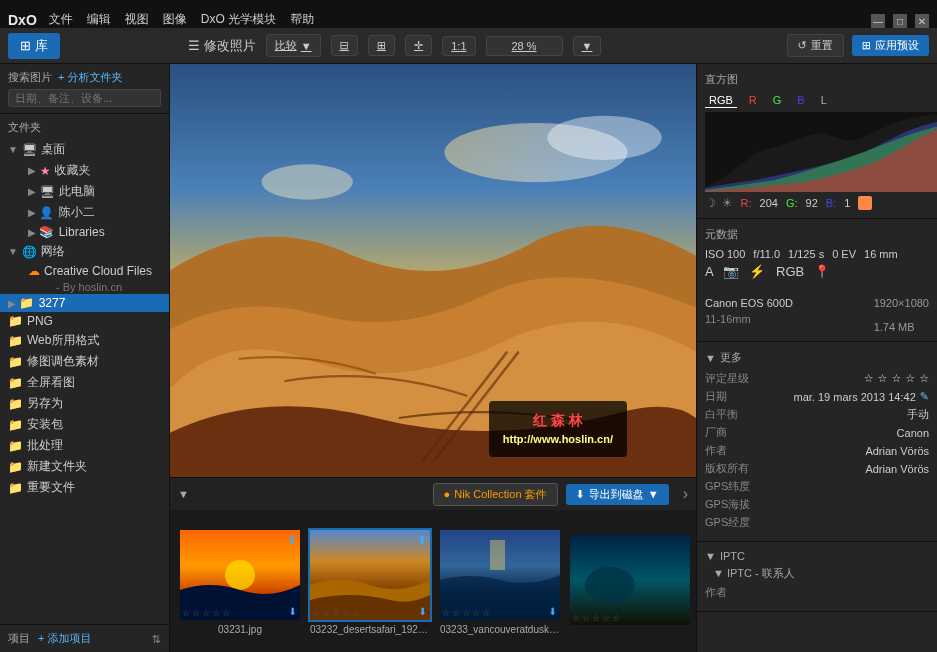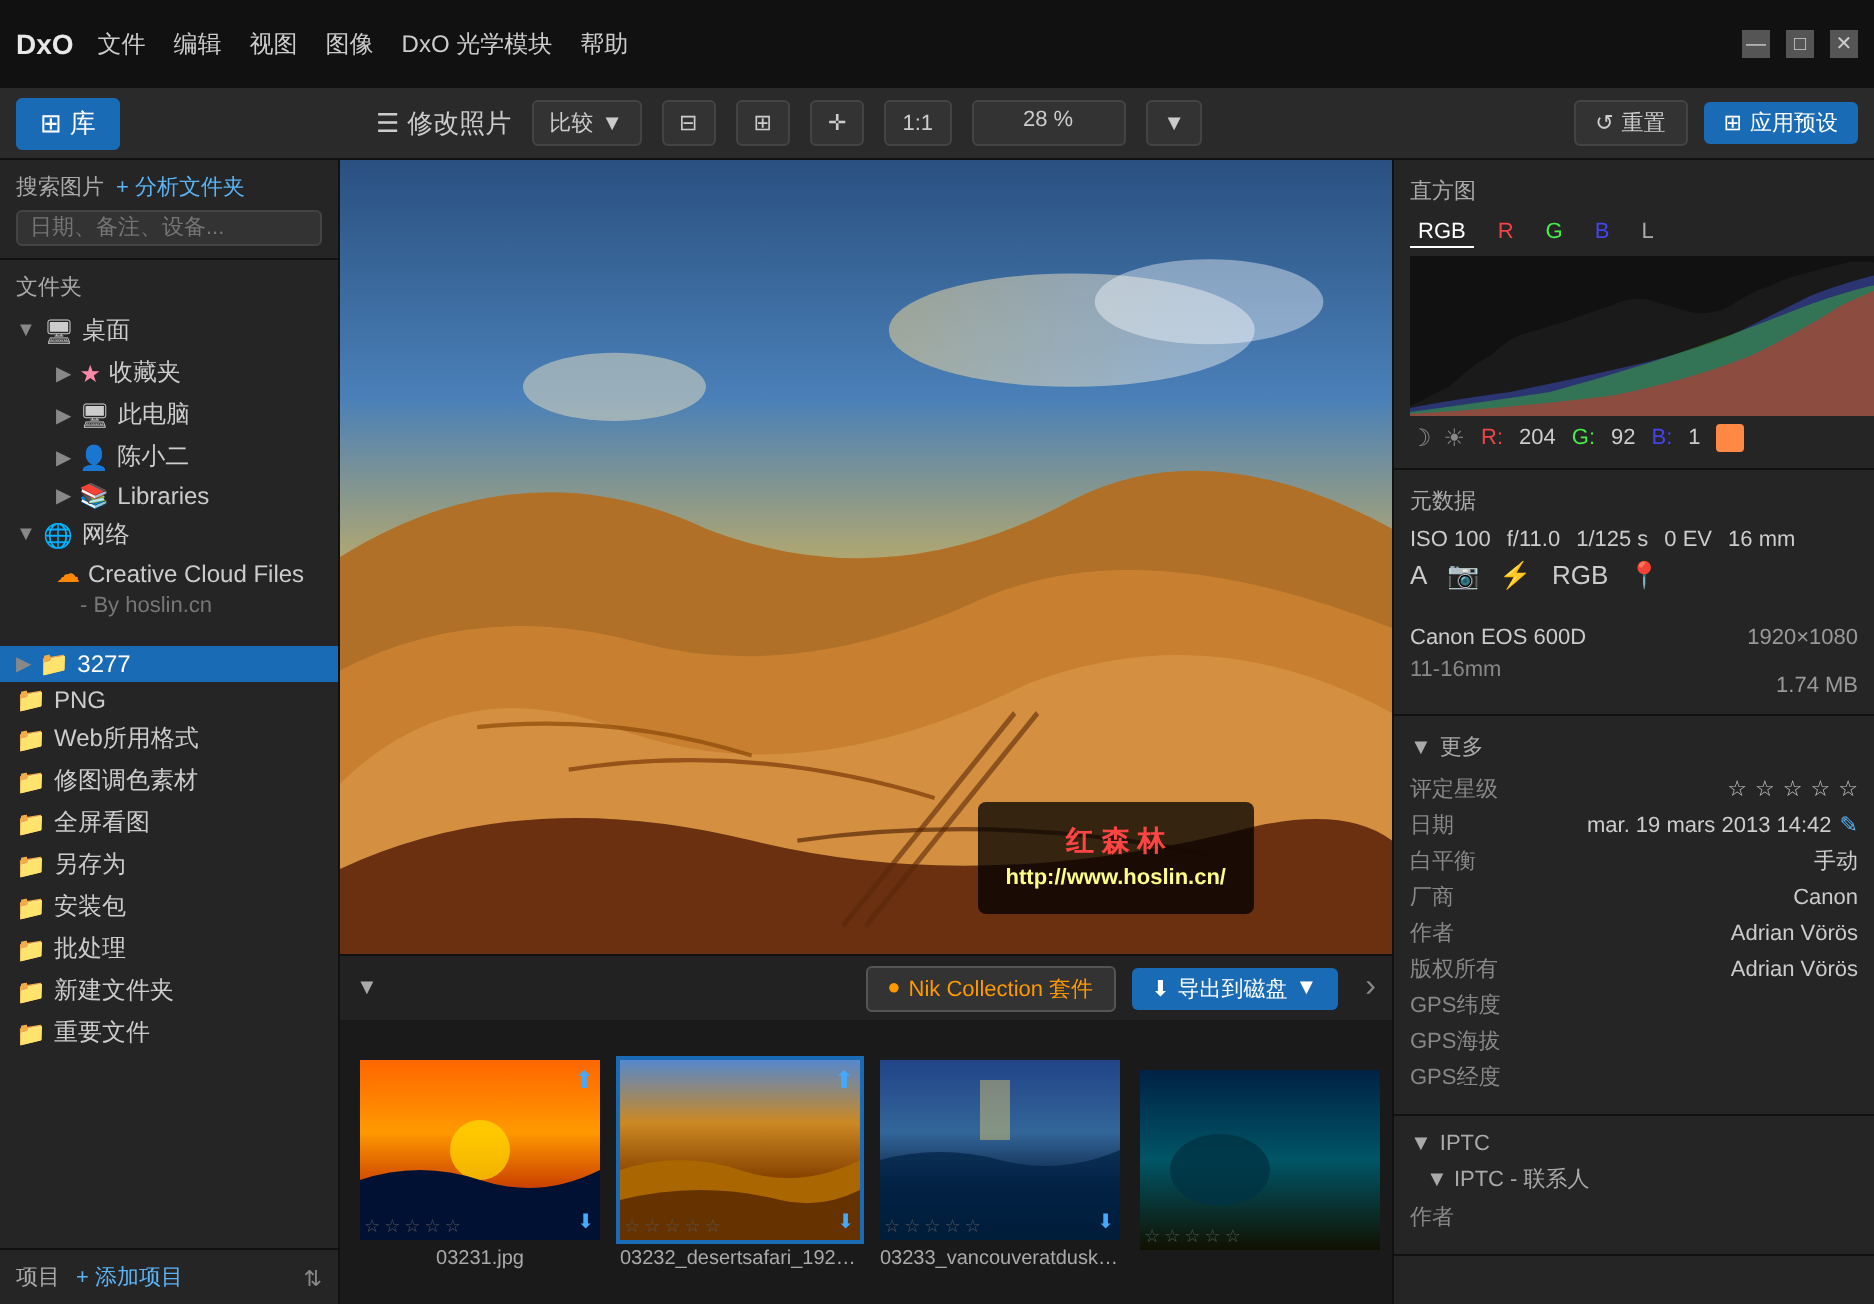--- a/index.html
+++ b/index.html
@@ -11,24 +11,24 @@
       font-family: 'Microsoft YaHei', Arial, sans-serif;
       font-size: 12px;
       overflow: hidden;
       display: flex;
       flex-direction: column;
     }
 
     
     .title-bar {
       display: flex;
-      align-items: center;
+      align-items: flex-end;
       background: #111;
-      height: 44px;
-      padding: 12px 8px;
+      height: 28px;
+      padding: 0 8px;
       flex-shrink: 0;
     }
     .title-bar .logo {
       color: #e8e8e8;
       font-weight: bold;
       font-size: 14px;
       margin-right: 12px;
     }
     .title-bar .menu-items {
       display: flex;
@@ -93,21 +93,23 @@
     .modify-btn {
       color: #ccc;
       font-size: 13px;
       cursor: pointer;
       display: flex;
       align-items: center;
       gap: 4px;
     }
     .toolbar-actions {
       display: flex;
+      align-items: center;
       gap: 10px;
+      text-decoration: underline;
     }
     .compare-btn, .zoom-select, .view-btn {
       color: #ccc;
       background: #333;
       border: 1px solid #444;
       padding: 3px 8px;
       border-radius: 3px;
       font-size: 11px;
       cursor: pointer;
       display: flex;
@@ -436,21 +438,21 @@
       color: #ccc;
     }
     .meta-icons {
       display: flex;
       gap: 10px;
       margin-bottom: 6px;
     }
     .meta-icon { color: #888; font-size: 13px; cursor: pointer; }
     .meta-icon.active { color: #ccc; }
     .camera-info { font-size: 11px; color: #ccc; margin-top: 4px; }
-    .camera-size { font-size: 11px; color: #999; text-align: right; margin-top: 12px; }
+    .camera-size { font-size: 11px; color: #999; text-align: left; margin-top: 12px; }
 
     
     .more-section {
       padding: 8px;
       border-bottom: 1px solid #111;
     }
     .more-title {
       font-size: 11px;
       color: #aaa;
       margin-bottom: 6px;
@@ -528,21 +530,22 @@
       position: absolute;
       bottom: 3px;
       right: 3px;
       color: #4af;
       font-size: 10px;
     }
 
     .sidebar-sub-item {
       color: #999;
       font-size: 11px;
-      padding: 1px 8px 14px 36px;
+      padding: 1px 8px 1px 36px;
+      margin-left: 16px;
     }
   </style>
 </head>
 <body>
 
 <div class="title-bar">
   <span class="logo">DxO</span>
   <div class="menu-items">
     <span class="menu-item">文件</span>
     <span class="menu-item">编辑</span>

